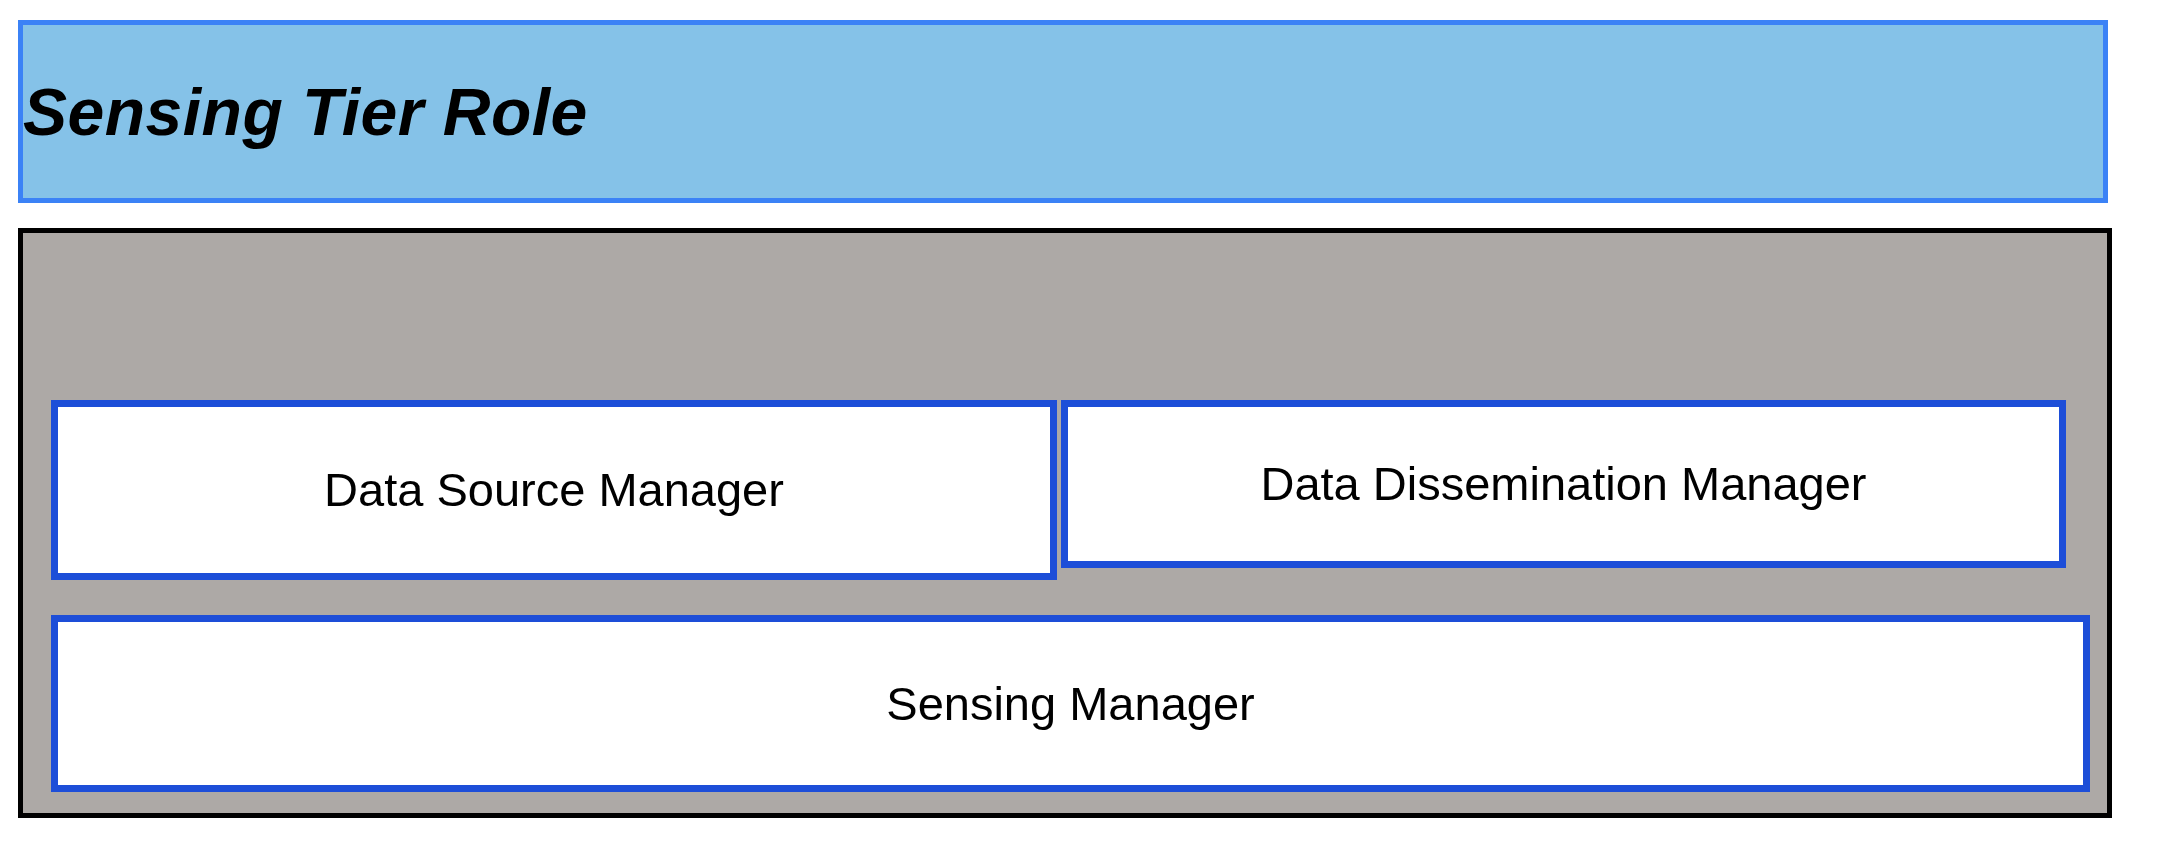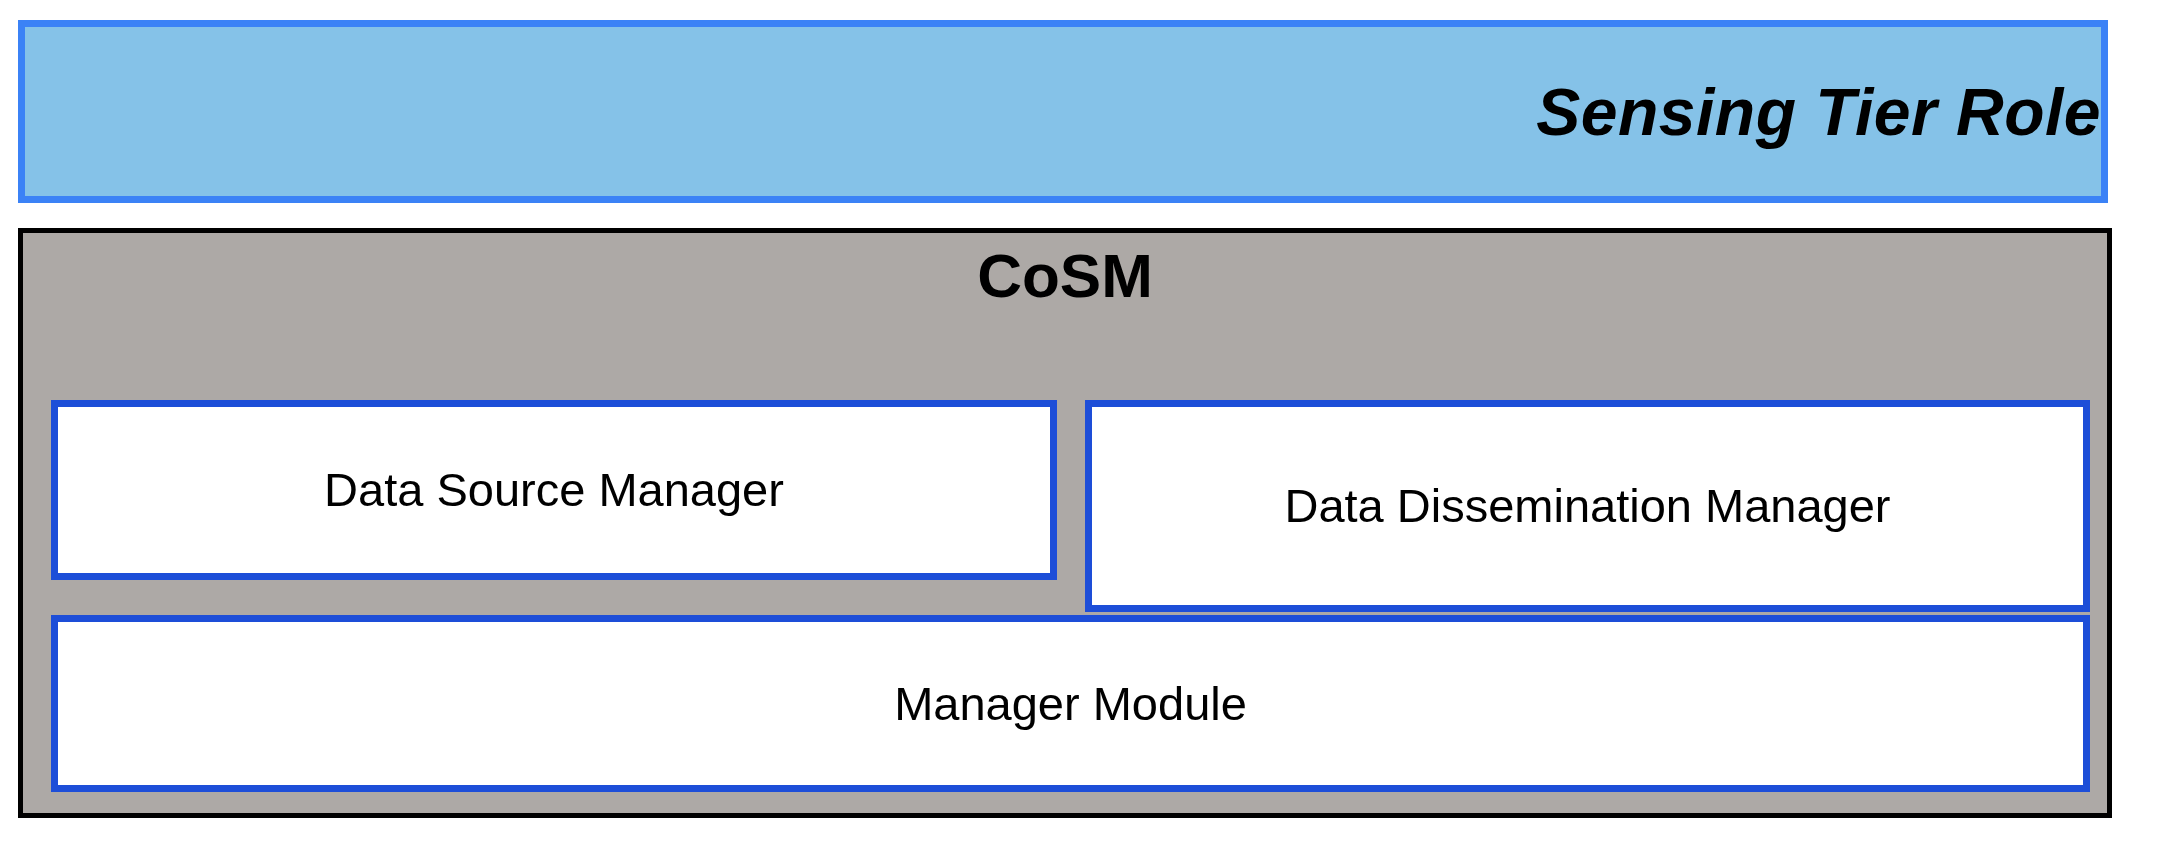--- a/index.html
+++ b/index.html
@@ -24,25 +24,25 @@
   }
 
   
   .tier-header {
     position: absolute;
     left: 18px;
     top: 20px;
     width: 2090px;
     height: 183px;
     box-sizing: border-box;
-    border: 7px solid #3b82f6;
+    border: 5px solid #3b82f6;
     background: #85C2E8;
     display: flex;
     align-items: center;
-    justify-content: flex-end;
+    justify-content: flex-start;
   }
 
   .tier-header-label {
     font-size: 66px;
     font-weight: bold;
     font-style: italic;
     color: #000000;
     letter-spacing: 0.5px;
     line-height: 1;
     white-space: nowrap;
@@ -96,24 +96,24 @@
 
   
   .module-box--data-source {
     left: 28px;
     top: 167px;
     width: 1006px;
     height: 180px;
   }
 
   .module-box--data-dissemination {
-    left: 1062px;
+    left: 1038px;
     top: 167px;
     width: 1005px;
-    height: 212px;
+    height: 168px;
   }
 
   
   .module-box--sensing {
     left: 28px;
     top: 382px;
     width: 2039px;
     height: 177px;
   }
 </style>
@@ -121,28 +121,27 @@
 <body>
 
 <div id="diagram-canvas">
 
   <div class="tier-header">
     <span class="tier-header-label">Sensing Tier Role</span>
   </div>
 
   <div class="component-panel">
 
-    <div class="panel-title">CoSM</div>
 
     <div class="module-box module-box--data-source">
       <span class="module-label">Data Source Manager</span>
     </div>
 
     <div class="module-box module-box--data-dissemination">
       <span class="module-label">Data Dissemination Manager</span>
     </div>
 
     <div class="module-box module-box--sensing">
-      <span class="module-label">Manager Module</span>
+      <span class="module-label">Sensing Manager</span>
     </div>
 
   </div>
 </div>
 
 </body></html>

